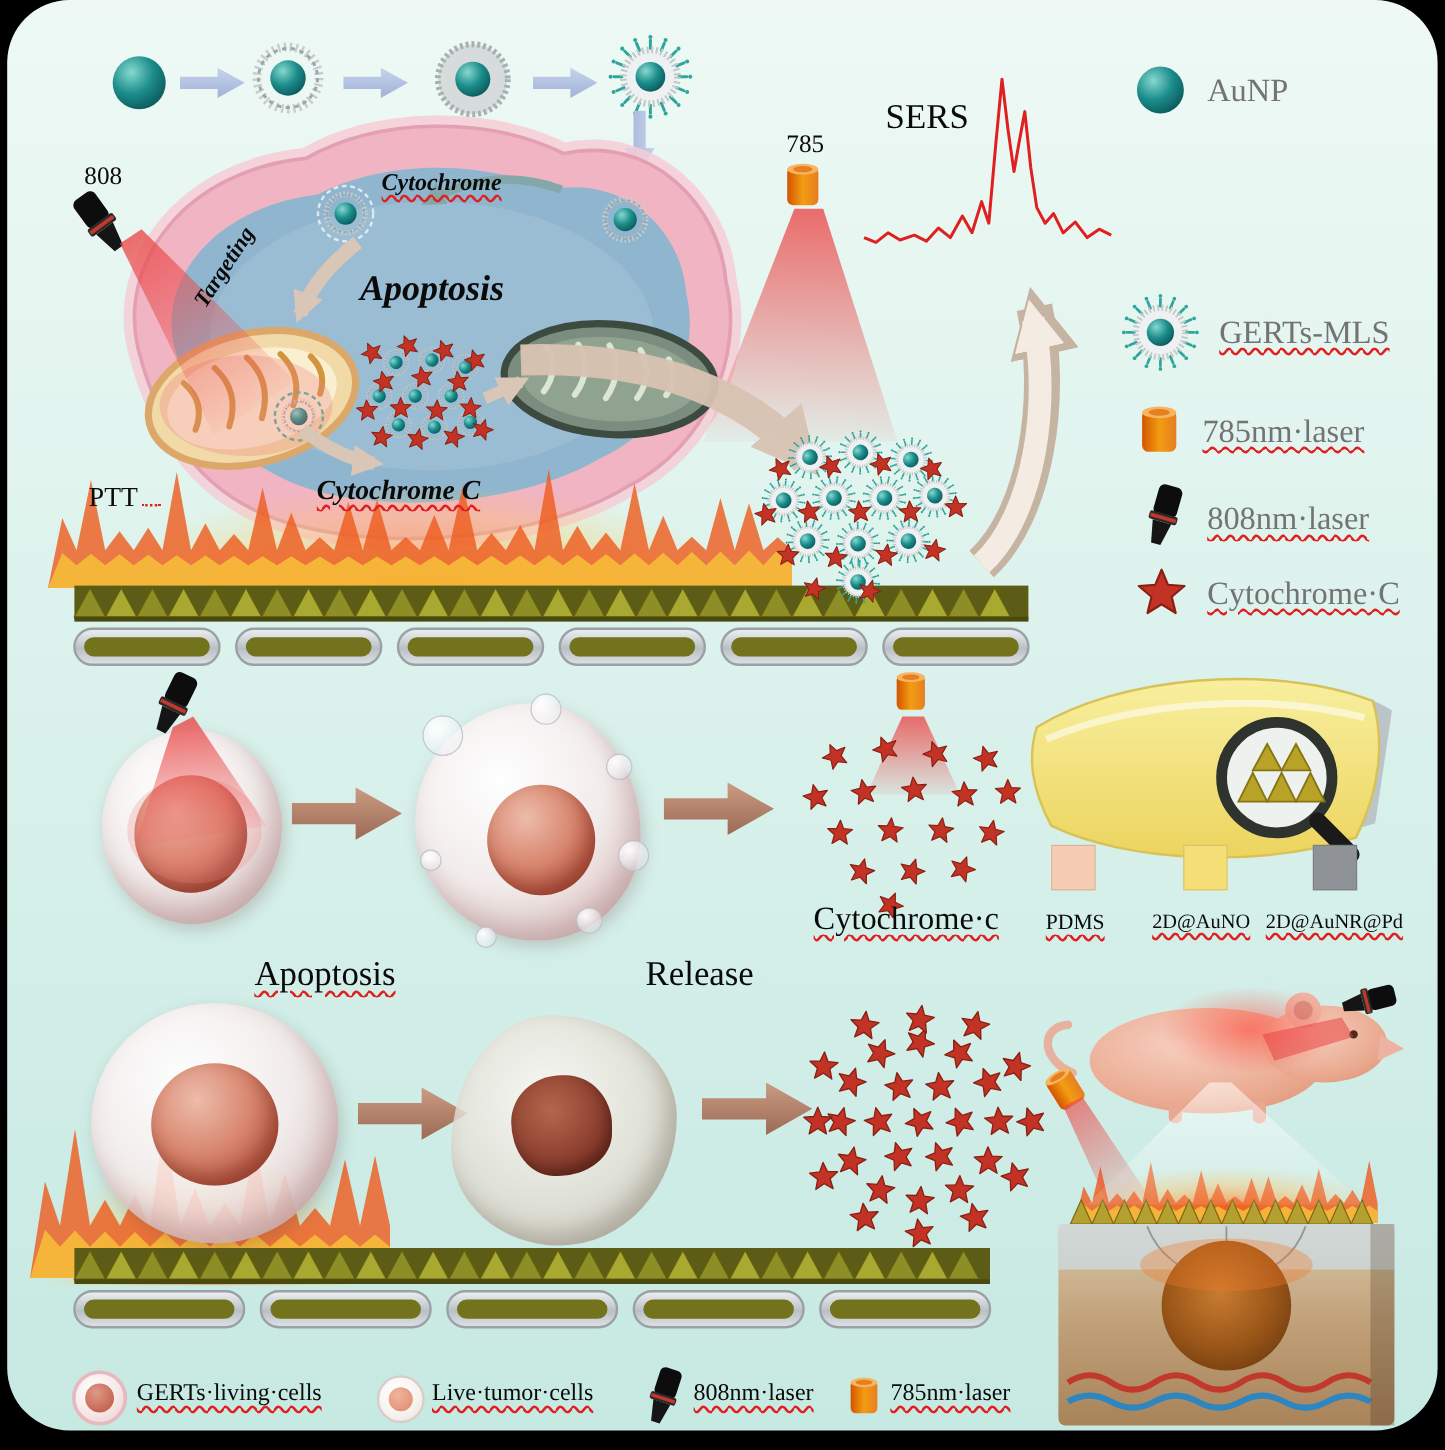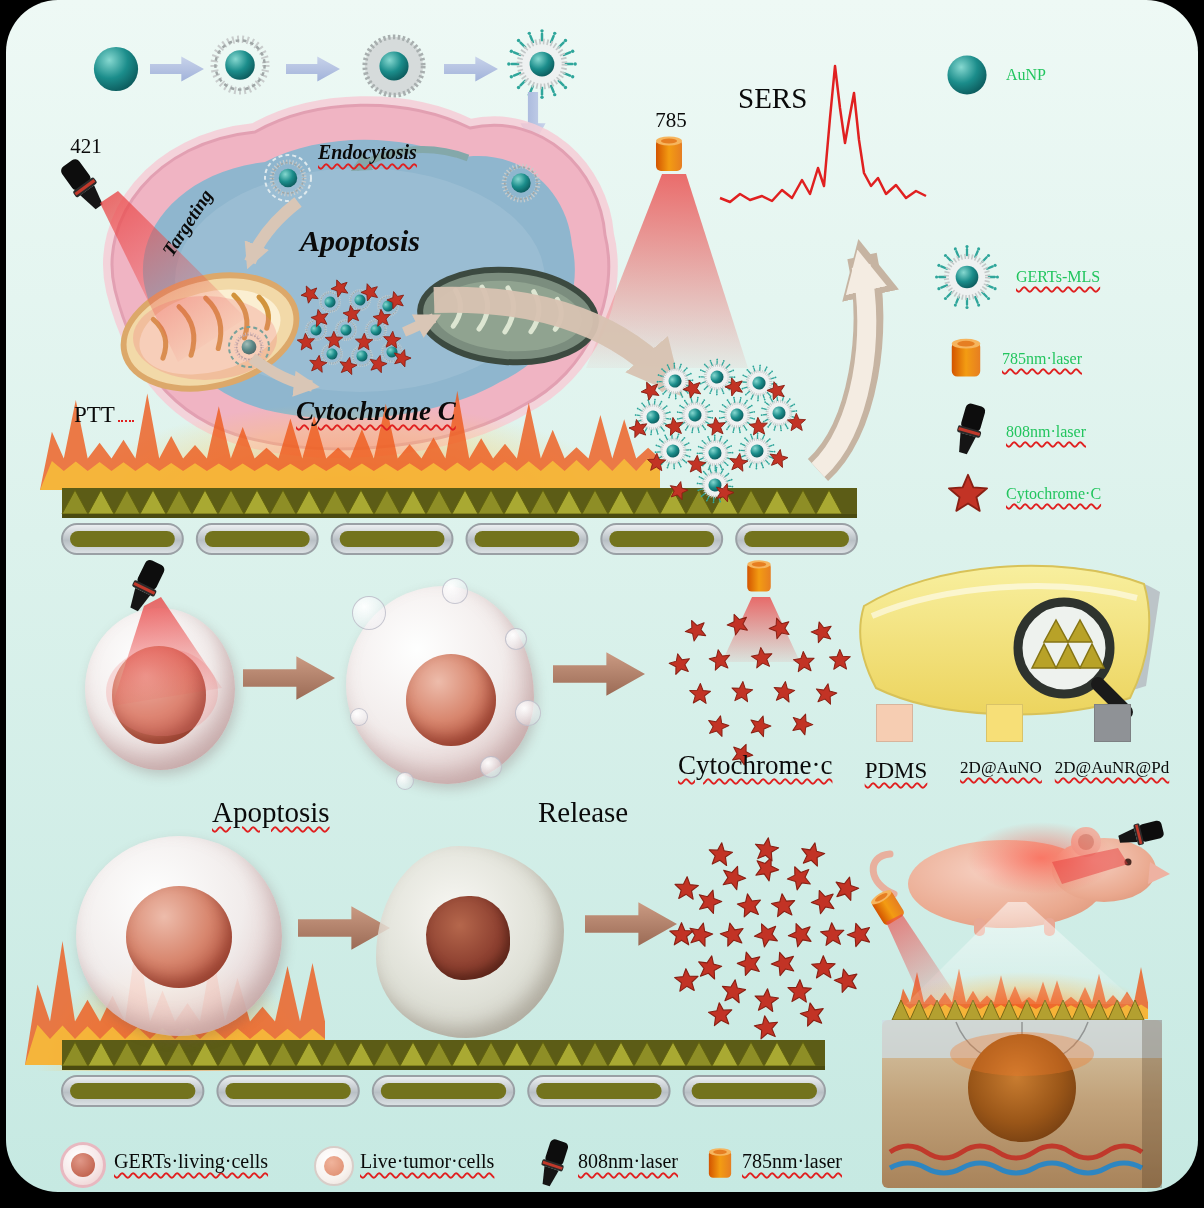--- a/index.html
+++ b/index.html
@@ -28,21 +28,21 @@
   .nucleus{position:absolute;border-radius:50%;
     background:radial-gradient(circle at 36% 30%,#edbcab,#d8876f 45%,#bd5f4a 72%,#a4462f);
     box-shadow:inset -5px -8px 14px rgba(110,35,25,.45)}
   .nucleus-dead{position:absolute;border-radius:52% 48% 56% 44%/48% 52% 44% 56%;
     background:radial-gradient(circle at 40% 35%,#b5674c,#8d4030 55%,#6b2c1e);
     box-shadow:inset -4px -6px 10px rgba(60,20,12,.5)}
   .bub{position:absolute;border-radius:50%;
     background:radial-gradient(circle at 35% 30%,rgba(255,255,255,.95),rgba(236,236,242,.35) 75%);
     border:1px solid rgba(185,185,198,.8)}
   .legend-row{position:absolute;display:flex;align-items:center;gap:16px}
-  .l-label{font-size:16px;color:#22c55e}
+  .l-label{font-size:27px;color:#737373}
   .sw{position:absolute;width:37px;height:38px;border:1px solid rgba(0,0,0,.12)}
   .sw1{background:#f6cdb2}.sw2{background:#f7df77}.sw3{background:#8f9296}
   .icn-cell{position:absolute;border-radius:50%}
   .redmark{display:inline-block;width:16px;height:10px;margin-left:3px;border-bottom:2.5px dotted #e02020}
 </style>
 </head>
 <body>
 
 <div class="canvas">
   <div class="sheet"></div>
@@ -646,32 +646,32 @@
         <use href="#star" x="0" y="85" width="27" height="27" transform="rotate(0 13.5 98.5)"></use>
         <use href="#star" x="5" y="39" width="27" height="27" transform="rotate(3 18.5 52.5)"></use>
         <use href="#star" x="39" y="5" width="27" height="27" transform="rotate(6 52.5 18.5)"></use>
         <use href="#star" x="85" y="0" width="27" height="27" transform="rotate(9 98.5 13.5)"></use>
         <use href="#star" x="131" y="5" width="27" height="27" transform="rotate(12 144.5 18.5)"></use>
         <use href="#star" x="165" y="39" width="27" height="27" transform="rotate(15 178.5 52.5)"></use>
       </g>
   </svg>
 
   
-  <div class="t c" style="left:56px;top:134px;width:60px;font-size:21px">421</div>
-  <div class="t it sq" style="left:318px;top:141px;font-size:20px">Endocytosis</div>
+  <div class="t c" style="left:56px;top:134px;width:60px;font-size:21px">808</div>
+  <div class="t it sq" style="left:318px;top:141px;font-size:20px">Cytochrome</div>
   <div class="t it" style="left:150px;top:212px;font-size:19px;transform:rotate(-57deg)">Targeting</div>
   <div class="t it" style="left:300px;top:224px;font-size:30px">Apoptosis</div>
-  <div class="t it sq" style="left:296px;top:396px;font-size:27px">Cytochrome C</div>
+  <div class="t it sq" style="left:264px;top:396px;font-size:23px">Cytochrome C</div>
   <div class="t" style="left:74px;top:402px;font-size:23px"><span>PTT</span><span class="redmark"></span></div>
   <div class="t c" style="left:636px;top:108px;width:70px;font-size:21px">785</div>
   <div class="t" style="left:738px;top:82px;font-size:29px">SERS</div>
   <div class="t sq" style="left:212px;top:796px;font-size:29px">Apoptosis</div>
   <div class="t" style="left:538px;top:796px;font-size:29px">Release</div>
   <div class="t sq" style="left:678px;top:750px;font-size:27px">Cytochrome·c</div>
-  <div class="t c sq" style="left:856px;top:758px;width:80px;font-size:23px">PDMS</div>
+  <div class="t c sq" style="left:856px;top:758px;width:80px;font-size:18px">PDMS</div>
   <div class="t c sq" style="left:942px;top:758px;width:118px;font-size:17px">2D@AuNO</div>
   <div class="t c sq" style="left:1042px;top:758px;width:140px;font-size:17px">2D@AuNR@Pd</div>
 
   
   <div class="icn-cell" style="left:60px;top:1142px;width:46px;height:46px;border:3px solid #e8b8c0;background:radial-gradient(circle at 38% 32%,#fff,#f6e8e8 55%,#eccaca)"></div>
   <div class="icn-cell" style="left:71px;top:1153px;width:24px;height:24px;background:radial-gradient(circle at 38% 32%,#e09888,#b9543e)"></div>
   <div class="t sq" style="left:114px;top:1150px;font-size:20px">GERTs·living·cells</div>
   <div class="icn-cell" style="left:314px;top:1146px;width:40px;height:40px;border:2px solid #d8cdc8;background:radial-gradient(circle at 38% 32%,#fff,#f7f2ee 60%,#e9ddd6)"></div>
   <div class="icn-cell" style="left:324px;top:1156px;width:20px;height:20px;background:radial-gradient(circle at 38% 32%,#f0b49c,#dd8a6c)"></div>
   <div class="t sq" style="left:360px;top:1150px;font-size:20px">Live·tumor·cells</div>

